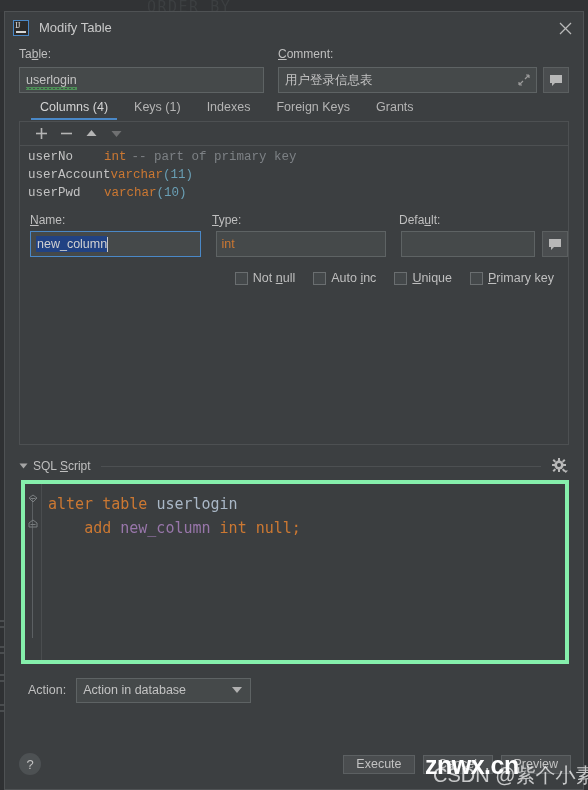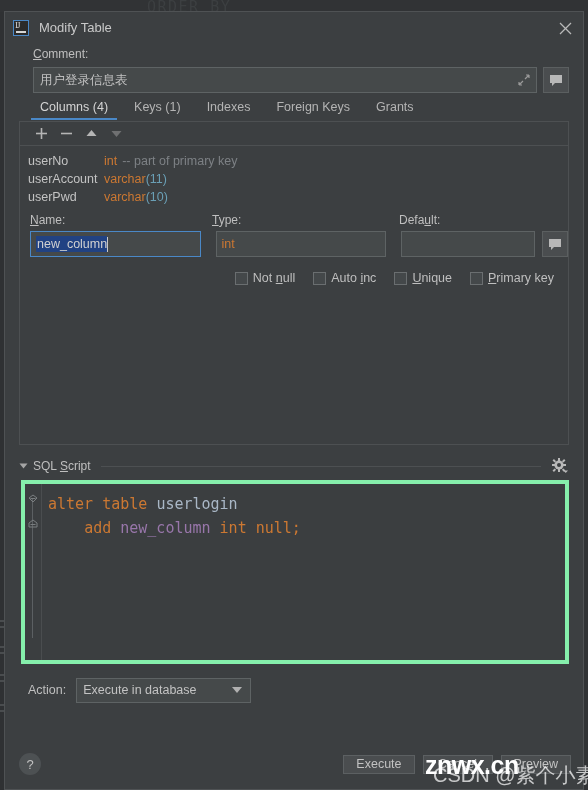--- a/index.html
+++ b/index.html
@@ -247,25 +247,26 @@
     display: flex;
     align-items: center;
     justify-content: center;
     cursor: pointer;
   }
   .tb-ico.dim { opacity: .42; }
 
   .col-list { padding: 4px 0 0 0; }
   .col-row {
     display: flex;
-    align-items: flex-end;
+    align-items: flex-start;
     height: 18px;
     padding-left: 8px;
     font-size: 12.5px;
     cursor: pointer;
+    font-family: Liberation Mono, monospace;
   }
   .col-name { color: #c3c3c3; min-width: 76px; }
   .col-type { color: #cc7832; }
   .col-num  { color: #6a9fb5; }
   .col-note { color: #7d8185; margin-left: 5px; }
 
   
   .nt-form {
     padding: 9px 0 0 0;
   }
@@ -521,20 +522,26 @@
     <div class="dialog-title">Modify Table</div>
     <div class="close-btn">
       <svg width="13" height="13" viewBox="0 0 13 13">
         <line x1="1" y1="1" x2="12" y2="12" stroke="#b9b9b9" stroke-width="1.3"></line>
         <line x1="12" y1="1" x2="1" y2="12" stroke="#b9b9b9" stroke-width="1.3"></line>
       </svg>
     </div>
   </div>
 
   <div class="top-form">
+    <div class="field-col-table">
+      <div class="flabel">Ta<span class="mn">b</span>le:</div>
+      <div class="tbox">
+        <span class="squiggle">userlogin</span>
+      </div>
+    </div>
     <div class="field-col-comment">
       <div class="flabel"><span class="mn">C</span>omment:</div>
       <div class="comment-row">
         <div class="tbox comment-box">
           <span>用户登录信息表</span>
           <span class="expand-ico">
             <svg width="12" height="12" viewBox="0 0 12 12">
               <path d="M11 1 L7 5 M11 1 L11 4 M11 1 L8 1" stroke="#9a9a9a" stroke-width="1.2" fill="none"></path>
               <path d="M1 11 L5 7 M1 11 L1 8 M1 11 L4 11" stroke="#9a9a9a" stroke-width="1.2" fill="none"></path>
             </svg>
@@ -688,21 +695,21 @@
       </div>
       <div class="fold-line" style="top:44px;height:110px;"></div>
     </div>
     <div class="code"><span class="k-kw">alter table </span><span class="k-id">userlogin</span>
 <span>    </span><span class="k-kw">add </span><span class="k-col">new_column</span><span class="k-kw"> int null;</span></div>
   </div>
 
   <div class="action-row">
     <div class="action-lbl">Action:</div>
     <div class="combo">
-      <span>Execute in database</span>
+      <span>Action in database</span>
       <span class="arrow"></span>
     </div>
   </div>
 
   <div class="btn-row">
     <div class="help">?</div>
     <div class="btn-spacer"></div>
     <div class="btn">Execute</div>
     <div class="btn">Cancel</div>
     <div class="btn">Preview</div>

